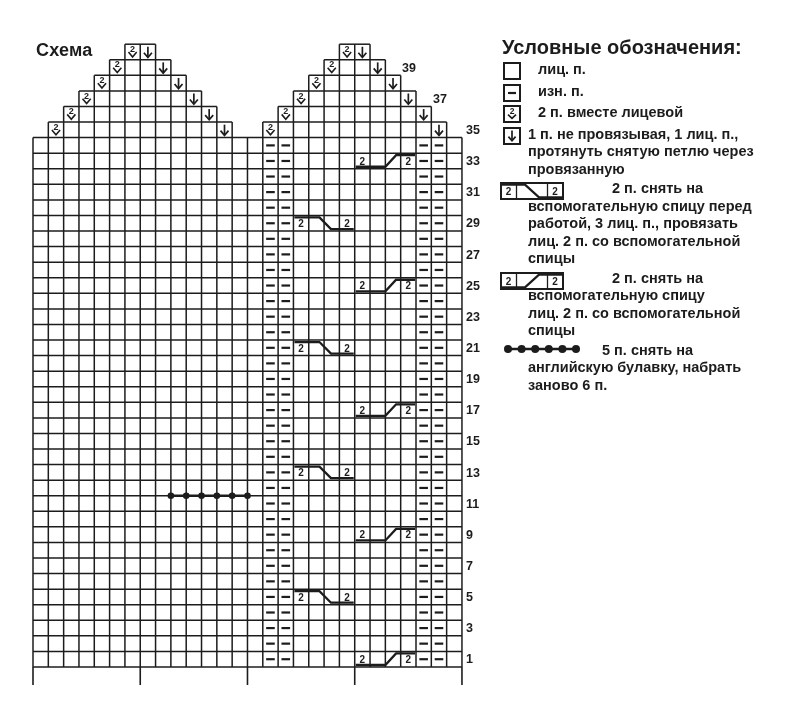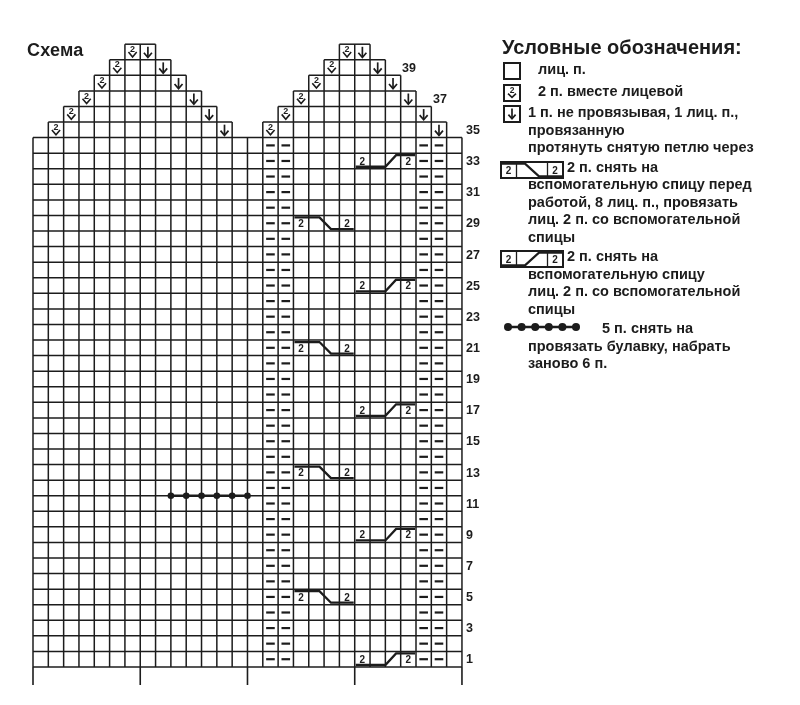--- a/index.html
+++ b/index.html
@@ -1,35 +1,35 @@
 <!DOCTYPE html>
 <html><head>
 <meta charset="utf-8">
 <style>
   html,body{margin:0;padding:0;background:#fff;}
   #app{
     position:relative;width:800px;height:705px;background:#ffffff;
     font-family:"Liberation Sans",sans-serif;color:#1c1c1c;overflow:hidden;
   }
   #page-title{
-    position:absolute;left:27px;top:40px;font-size:18px;font-weight:700;letter-spacing:.2px;
+    position:absolute;left:36px;top:40px;font-size:18px;font-weight:700;letter-spacing:.2px;
   }
   #chart{position:absolute;left:0;top:0;}
   #legend{
     position:absolute;left:500px;top:38px;width:268px;
   }
   #legend-title{font-size:20px;font-weight:700;line-height:18px;margin-bottom:5px;padding-left:2px;}
   .lg-item{position:relative;}
   .lg-item.simple{margin-bottom:4px;}
   .lg-item.multi{margin-bottom:2px;}
   .lg-sym{position:absolute;left:3px;top:1px;line-height:0;}
   .lg-item.wide .lg-sym{left:0;top:2px;}
   .lg-line{font-size:14.5px;font-weight:700;line-height:17.5px;padding-left:28px;white-space:nowrap;}
   .lg-line.first{padding-left:38px;}
-  .lg-item.wide .lg-line.first{padding-left:67px;}
+  .lg-item.wide .lg-line.first{padding-left:112px;}
   .lg-item.pin .lg-line.first{padding-left:102px;}
   svg text{font-family:"Liberation Sans",sans-serif;}
 </style>
 </head>
 <body>
 
 <div id="app">
   <div id="page-title">Схема</div>
   <svg id="chart" width="495" height="705" viewBox="0 0 495 705" xmlns="http://www.w3.org/2000/svg">
       <g>
@@ -535,47 +535,54 @@
     <div id="legend-items">
         <div class="lg-item simple">
           <span class="lg-sym"><svg width="18" height="18" viewBox="0 0 18 18">
               <rect x="1" y="1" width="16" height="16" fill="none" stroke="#1c1c1c" stroke-width="2"></rect>
             </svg></span>
           <div class="lg-line first">лиц. п.</div>
         </div>
         <div class="lg-item simple">
           <span class="lg-sym"><svg width="18" height="18" viewBox="0 0 18 18">
               <rect x="1" y="1" width="16" height="16" fill="none" stroke="#1c1c1c" stroke-width="2"></rect>
+        <line x1="5" y1="9" x2="13" y2="9" stroke="#1c1c1c" stroke-width="2.2"></line>
+            </svg></span>
+          <div class="lg-line first">изн. п.</div>
+        </div>
+        <div class="lg-item simple">
+          <span class="lg-sym"><svg width="18" height="18" viewBox="0 0 18 18">
+              <rect x="1" y="1" width="16" height="16" fill="none" stroke="#1c1c1c" stroke-width="2"></rect>
         <text x="9" y="8.6" font-size="8.5" font-weight="700" fill="#1c1c1c" text-anchor="middle">2</text>
         <path d="M5 9.6 L9 13.4 L13 9.6" fill="none" stroke="#1c1c1c" stroke-width="1.6"></path>
             </svg></span>
           <div class="lg-line first">2 п. вместе лицевой</div>
         </div>
         <div class="lg-item multi">
           <span class="lg-sym"><svg width="18" height="18" viewBox="0 0 18 18">
               <rect x="1" y="1" width="16" height="16" fill="none" stroke="#1c1c1c" stroke-width="2"></rect>
         <line x1="9" y1="3.6" x2="9" y2="13.4" stroke="#1c1c1c" stroke-width="1.7"></line>
         <path d="M5.4 9.6 L9 13.8 L12.6 9.6" fill="none" stroke="#1c1c1c" stroke-width="1.7"></path>
             </svg></span>
           <div class="lg-line">1 п. не провязывая, 1 лиц. п.,</div>
+          <div class="lg-line">протянуть снятую петлю через</div>
           <div class="lg-line">провязанную</div>
-          <div class="lg-line">протянуть снятую петлю через</div>
         </div>
         <div class="lg-item multi wide">
           <span class="lg-sym"><svg width="64" height="18" viewBox="0 0 64 18">
         <rect x="1" y="1" width="62" height="16" fill="none" stroke="#1c1c1c" stroke-width="2"></rect>
         <line x1="16.5" y1="1" x2="16.5" y2="17" stroke="#1c1c1c" stroke-width="1.3"></line>
         <line x1="47.5" y1="1" x2="47.5" y2="17" stroke="#1c1c1c" stroke-width="1.3"></line>
         <path d="M2 2.6 H25 L39 15.4 H62" fill="none" stroke="#1c1c1c" stroke-width="2.2"></path>
         <text x="8.6" y="13" font-size="10" font-weight="600" fill="#1c1c1c" text-anchor="middle">2</text>
         <text x="55" y="13" font-size="10" font-weight="600" fill="#1c1c1c" text-anchor="middle">2</text>
             </svg></span>
           <div class="lg-line first">2 п. снять на</div>
           <div class="lg-line">вспомогательную спицу перед</div>
-          <div class="lg-line">работой, 8 лиц. п., провязать</div>
+          <div class="lg-line">работой, 3 лиц. п., провязать</div>
           <div class="lg-line">лиц. 2 п. со вспомогательной</div>
           <div class="lg-line">спицы</div>
         </div>
         <div class="lg-item multi wide">
           <span class="lg-sym"><svg width="64" height="18" viewBox="0 0 64 18">
         <rect x="1" y="1" width="62" height="16" fill="none" stroke="#1c1c1c" stroke-width="2"></rect>
         <line x1="16.5" y1="1" x2="16.5" y2="17" stroke="#1c1c1c" stroke-width="1.3"></line>
         <line x1="47.5" y1="1" x2="47.5" y2="17" stroke="#1c1c1c" stroke-width="1.3"></line>
         <path d="M2 15.4 H25 L39 2.6 H62" fill="none" stroke="#1c1c1c" stroke-width="2.2"></path>
         <text x="8.6" y="13" font-size="10" font-weight="600" fill="#1c1c1c" text-anchor="middle">2</text>
@@ -590,18 +597,18 @@
           <span class="lg-sym"><svg width="78" height="12" viewBox="0 0 78 12">
         <line x1="2" y1="6" x2="76" y2="6" stroke="#1c1c1c" stroke-width="2.4"></line>
               <circle cx="5" cy="6" r="4" fill="#1c1c1c"></circle>
               <circle cx="18.6" cy="6" r="4" fill="#1c1c1c"></circle>
               <circle cx="32.2" cy="6" r="4" fill="#1c1c1c"></circle>
               <circle cx="45.8" cy="6" r="4" fill="#1c1c1c"></circle>
               <circle cx="59.4" cy="6" r="4" fill="#1c1c1c"></circle>
               <circle cx="73" cy="6" r="4" fill="#1c1c1c"></circle>
             </svg></span>
           <div class="lg-line first">5 п. снять на</div>
-          <div class="lg-line">провязать булавку, набрать</div>
+          <div class="lg-line">английскую булавку, набрать</div>
           <div class="lg-line">заново 6 п.</div>
         </div>
       </div>
   </div>
 </div>
 
 </body></html>

